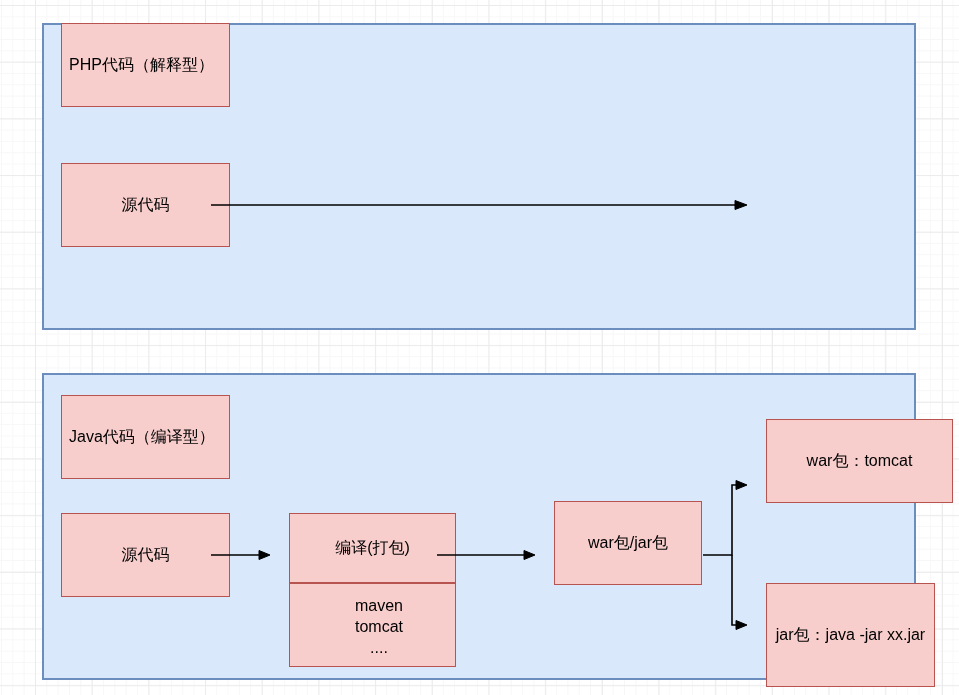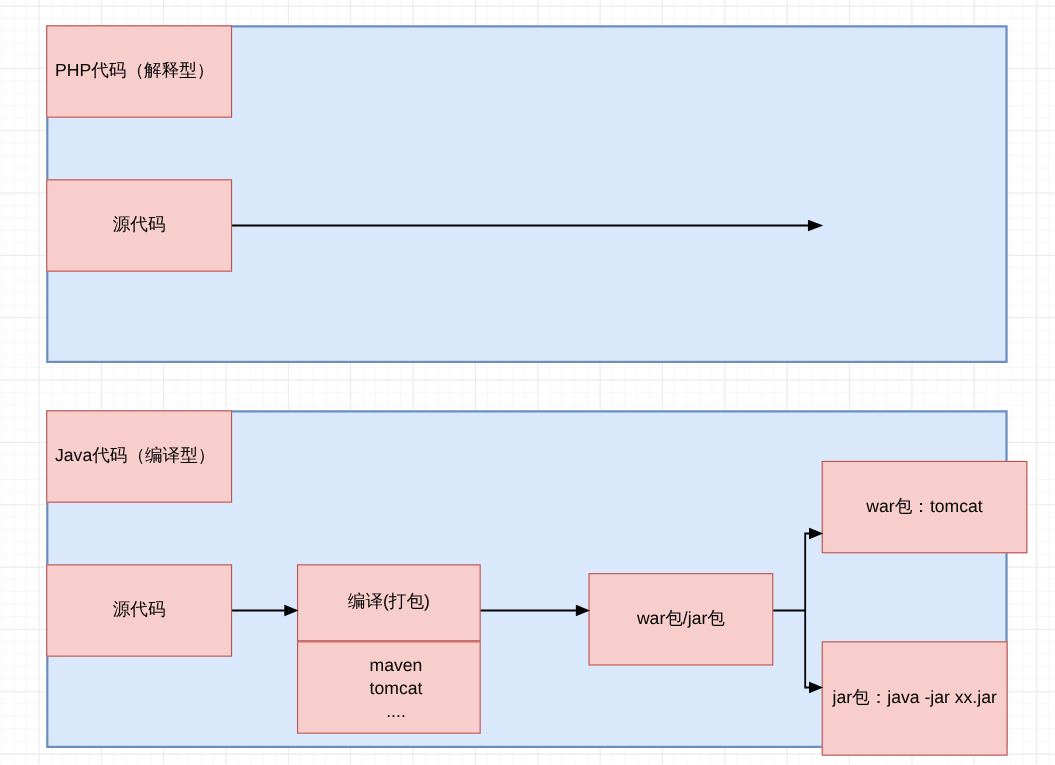--- a/index.html
+++ b/index.html
@@ -34,44 +34,45 @@
     position: absolute;
     box-sizing: border-box;
     background: #f8cecc;
     border: 1.5px solid #b85450;
     display: flex;
     align-items: center;
     justify-content: center;
     text-align: center;
     line-height: 1.25;
     z-index: 2;
+    margin-left: 19px;
   }
   .node.align-left {
     justify-content: flex-start;
     text-align: left;
     padding-left: 7px;
     padding-right: 4px;
   }
   .node.stack {
     flex-direction: column;
     line-height: 21px;
     padding-top: 2px;
     padding-left: 13px;
   }
   
   #php-container  { left: 42px;  top: 23px;  width: 874px; height: 307px; }
   #php-title      { left: 42px;  top: 23px;  width: 169px; height: 84px; }
   #php-source     { left: 42px;  top: 163px; width: 169px; height: 84px; }
   #php-target     { left: 747px; top: 163px; width: 169px; height: 84px; }
   #java-container { left: 42px;  top: 373px; width: 874px; height: 307px; }
-  #java-title     { left: 42px;  top: 373px; width: 169px; height: 84px; }
+  #java-title     { left: 42px;  top: 395px; width: 169px; height: 84px; }
   #java-source    { left: 42px;  top: 513px; width: 169px; height: 84px; }
   #java-compile   { left: 270px; top: 513px; width: 167px; height: 70px; }
   #java-tools     { left: 270px; top: 583px; width: 167px; height: 84px; border-top-width: 1px; }
-  #java-package   { left: 535px; top: 521px; width: 168px; height: 84px; }
+  #java-package   { left: 535px; top: 501px; width: 148px; height: 84px; }
   #java-war       { left: 747px; top: 419px; width: 187px; height: 84px; }
   #java-jar       { left: 747px; top: 583px; width: 169px; height: 104px; padding-left: 2px; padding-right: 2px; }
   .edges {
     position: absolute;
     left: 0; top: 0;
     width: 959px; height: 695px;
     z-index: 3;
     pointer-events: none;
   }
   .edges line, .edges path {

